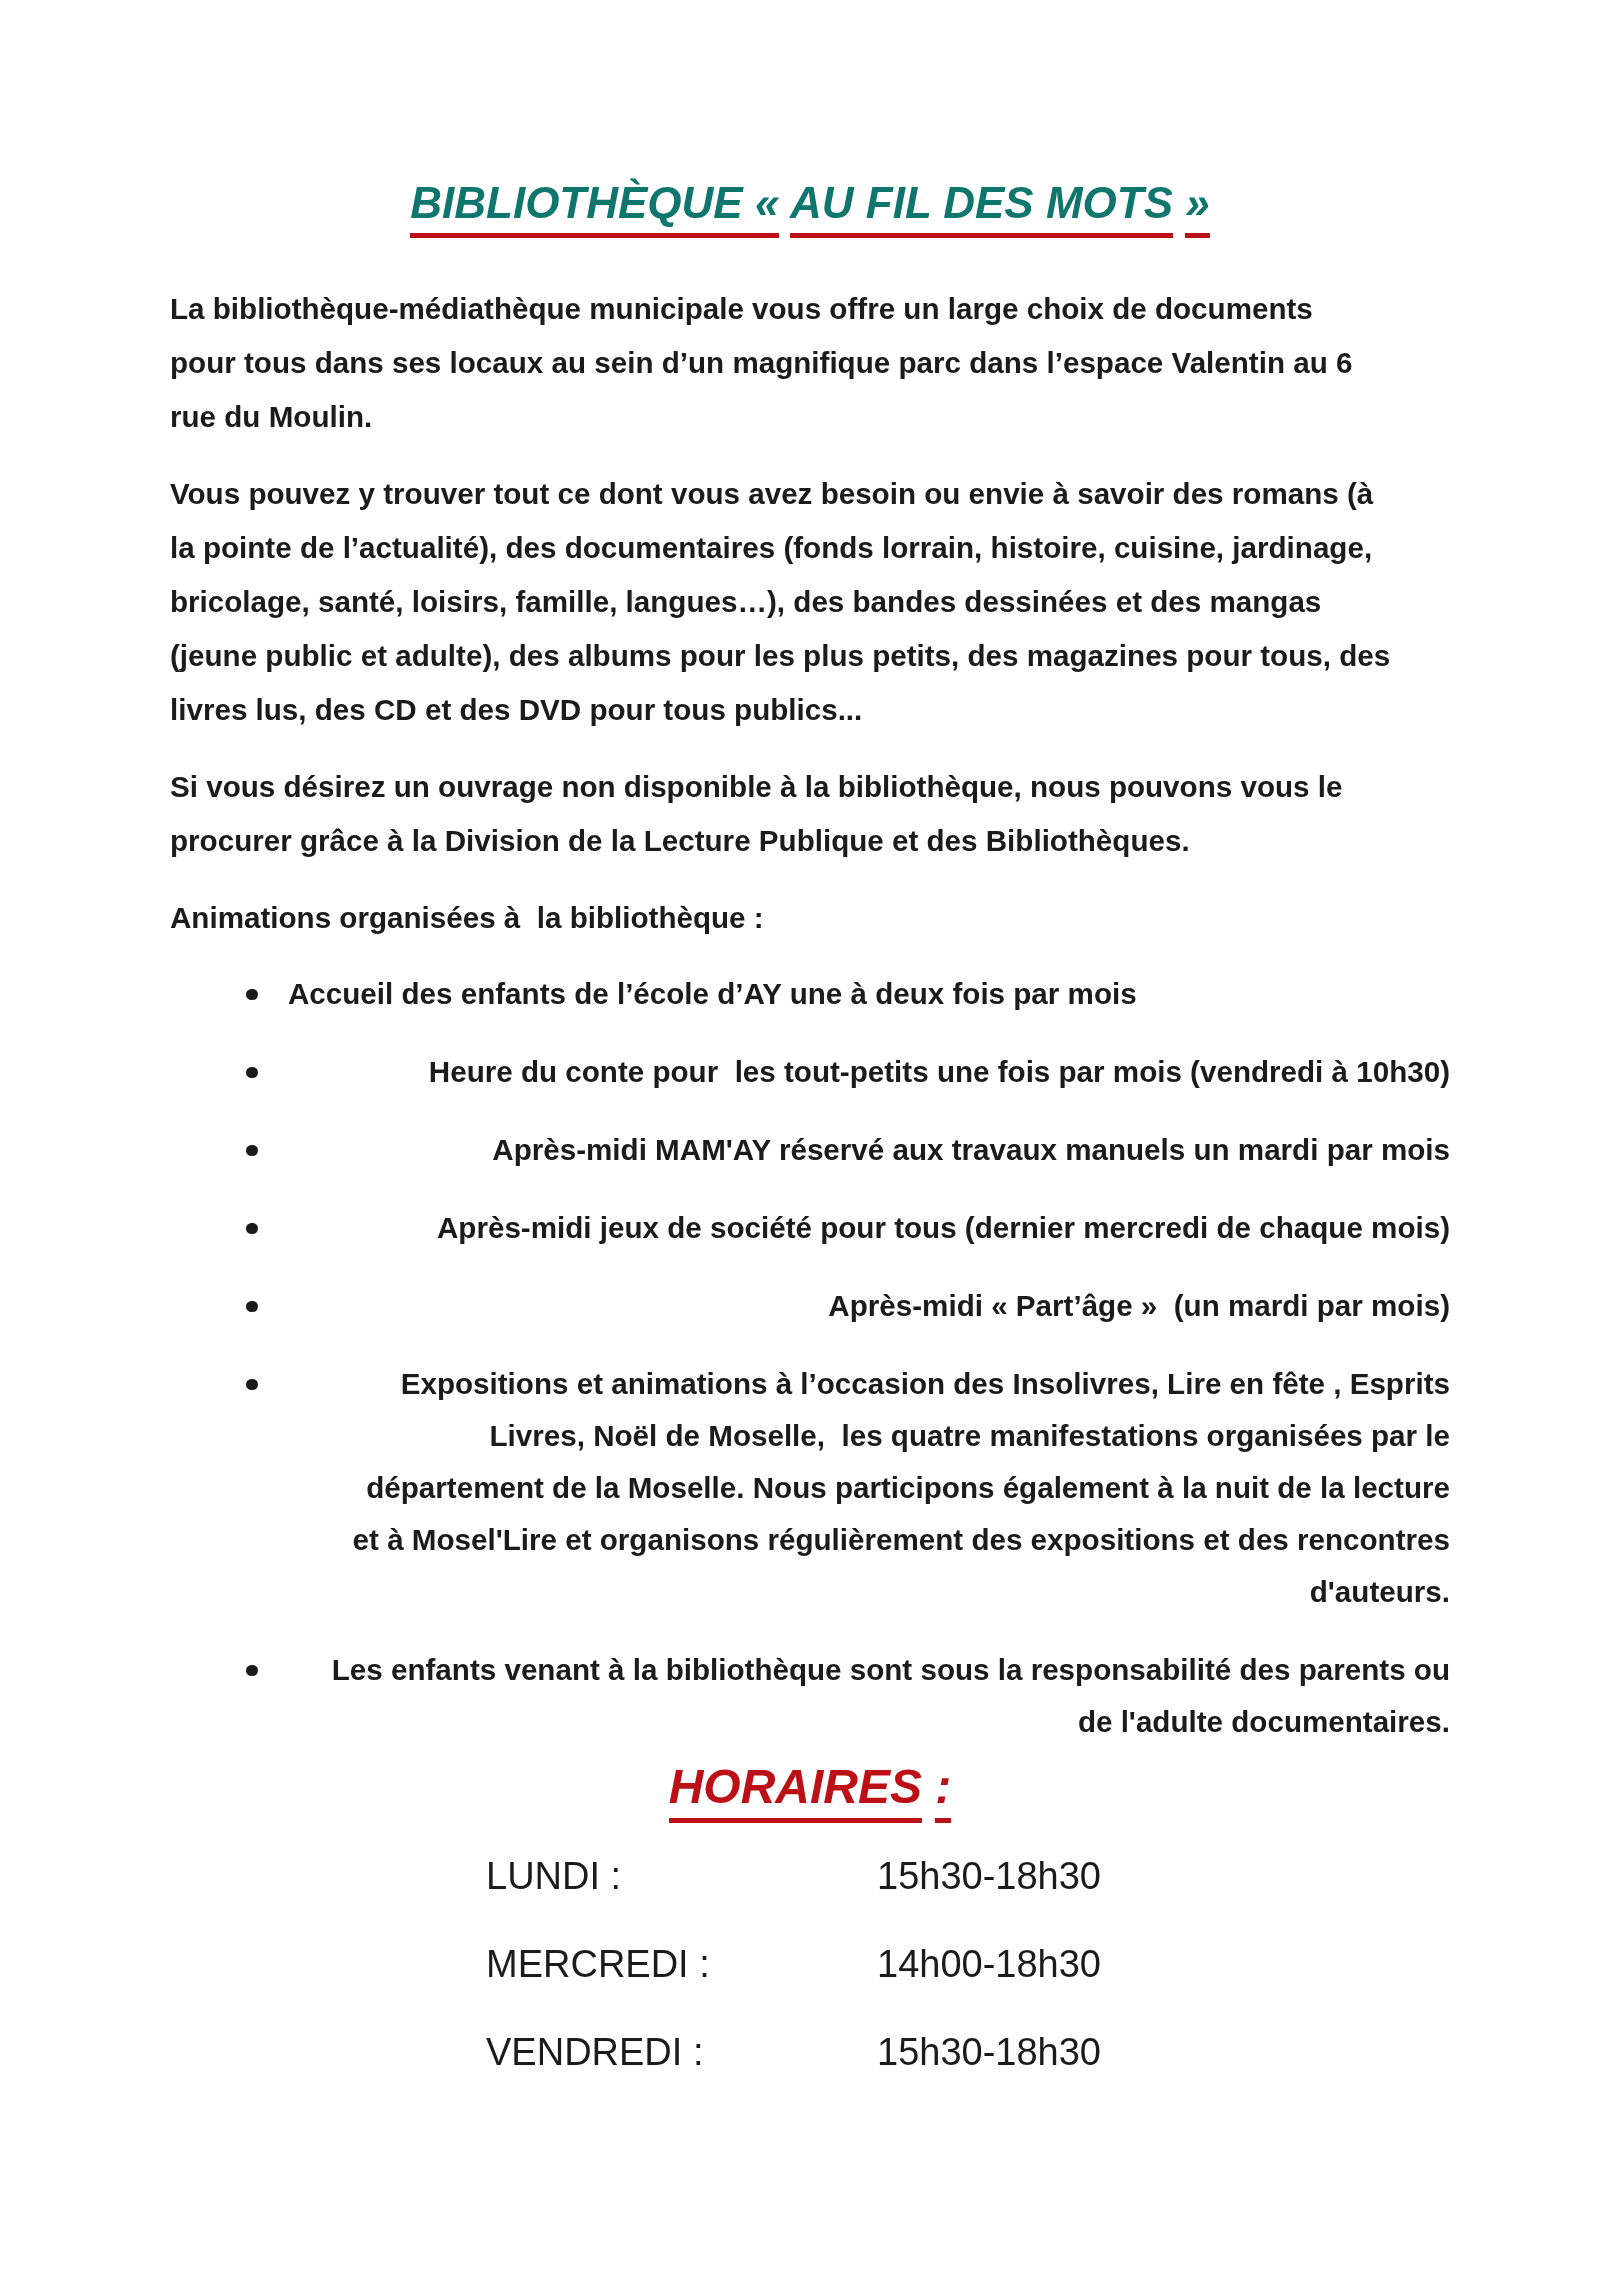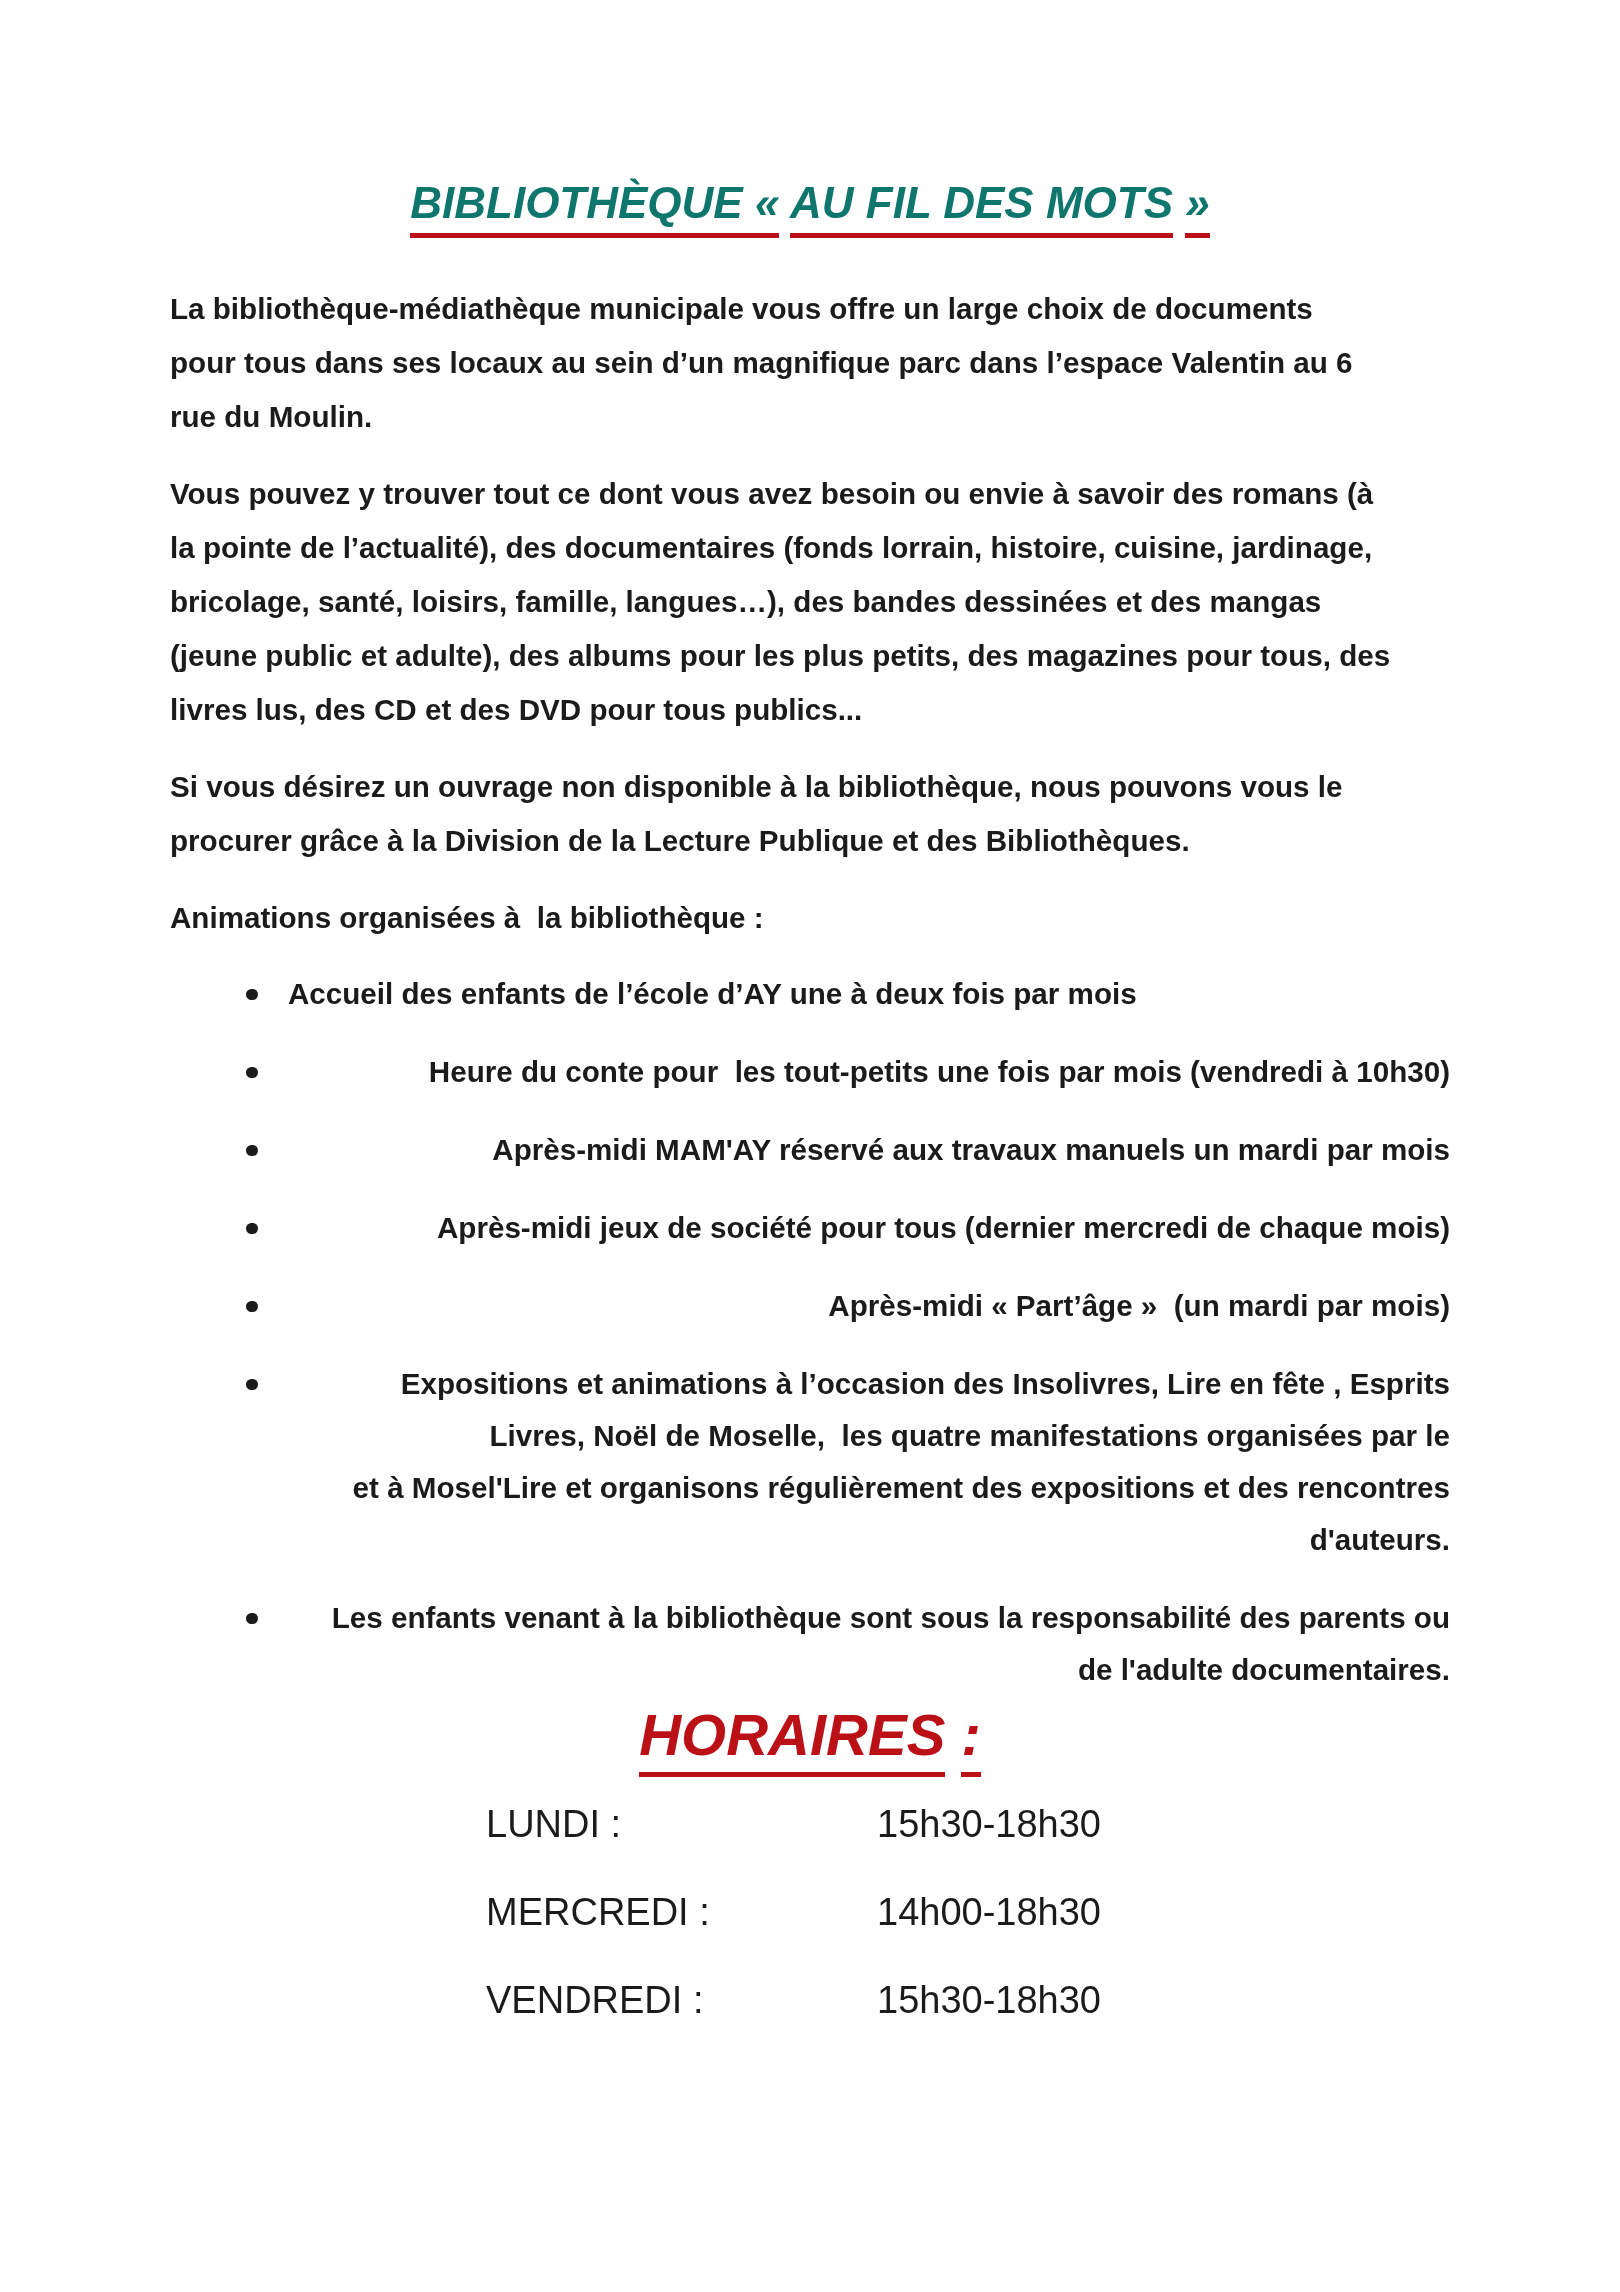--- a/index.html
+++ b/index.html
@@ -56,21 +56,21 @@
     top: 20.6px;
     width: 11.6px;
     height: 11.6px;
     border-radius: 50%;
     background: #1b1b1b;
   }
 
   
   .horaires-heading {
     text-align: center;
-    font-size: 58px;
+    font-size: 48px;
     line-height: 52px;
     font-weight: bold;
     font-style: italic;
     color: #bb1016;
     margin: 12.5px 0 0 0;
     white-space: pre;
   }
   .horaires-heading .seg {
     border-bottom: 5.4px solid #bb1016;
     padding-bottom: 5.4px;
@@ -135,20 +135,21 @@
       <div class="line">Après-midi jeux de société pour tous (dernier mercredi de chaque mois)</div>
     </li>
     <li>
       <span class="dot"></span>
       <div class="line">Après-midi « Part’âge »  (un mardi par mois)</div>
     </li>
     <li>
       <span class="dot"></span>
       <div class="line">Expositions et animations à l’occasion des Insolivres, Lire en fête , Esprits</div>
       <div class="line">Livres, Noël de Moselle,  les quatre manifestations organisées par le</div>
+      <div class="line">département de la Moselle. Nous participons également à la nuit de la lecture</div>
       <div class="line">et à Mosel'Lire et organisons régulièrement des expositions et des rencontres</div>
       <div class="line">d'auteurs.</div>
     </li>
     <li>
       <span class="dot"></span>
       <div class="line">Les enfants venant à la bibliothèque sont sous la responsabilité des parents ou</div>
       <div class="line">de l'adulte documentaires.</div>
     </li>
   </ul>
 

